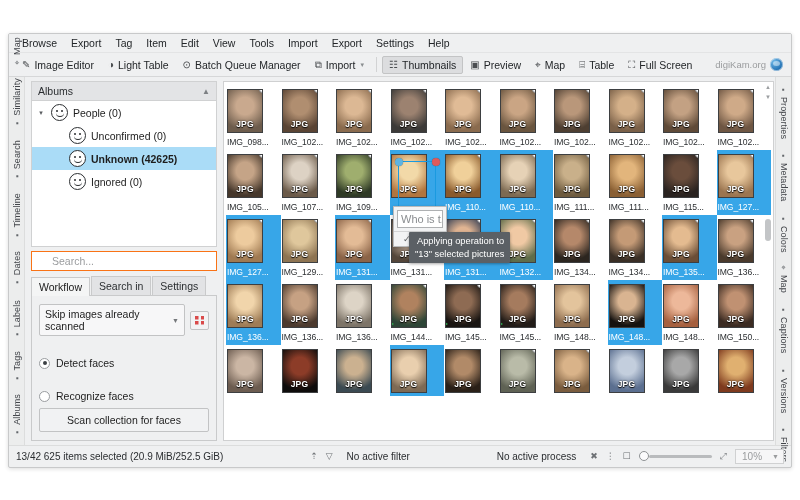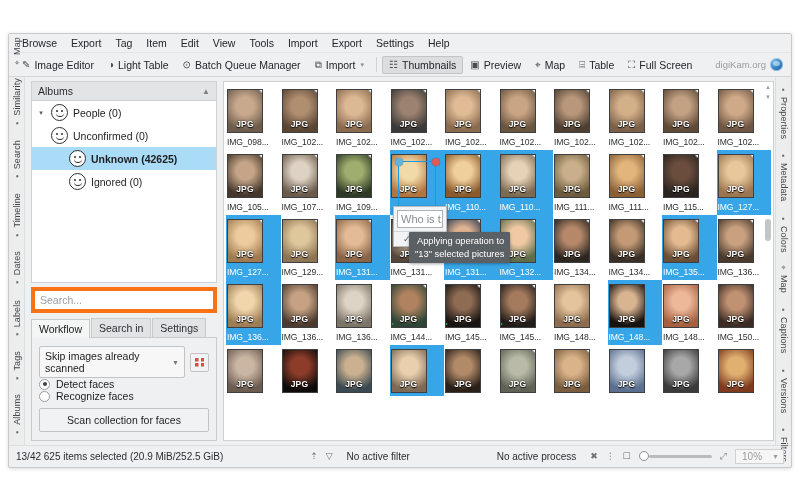--- a/index.html
+++ b/index.html
@@ -117,22 +117,22 @@
     content: ""; position: absolute; width: 2px; height: 2px;
     background: #2b2e31; border-radius: 50%; top: 4.5px;
   }
   .face::before { left: 4px; } .face::after { right: 4px; }
   .smile {
     position: absolute; left: 3.5px; bottom: 3px; width: 8px; height: 4px;
     border-bottom: 1.4px solid #2b2e31; border-radius: 0 0 8px 8px;
   }
 
   .searchbox {
-    margin-top: 4px; background: #fff; border: 4px solid #f97316;
-    padding: 3px 5px; font-size: 10.5px; color: #9a9c9e;
+    margin-top: 4px; background: #fff; border: 1px solid #f97316;
+    padding: 3px 20px; font-size: 10.5px; color: #9a9c9e;
   }
   .subtabs {
     display: flex; margin-top: 5px; border-bottom: 1px solid #c9cacb;
   }
   .subtab {
     padding: 3px 7px; font-size: 10.5px; color: #2b2e31;
     border: 1px solid #c9cacb; border-bottom: none; background: #e2e3e5;
     margin-right: 1px;
   }
   .subtab.sel { background: #f4f5f5; color:#1a1a1a; position: relative; top:1px; }
@@ -152,21 +152,21 @@
     border-radius: 2px; display:flex; align-items:center; justify-content:center;
   }
   .gridbtn i {
     display:block; width:9px; height:9px;
     background:
       linear-gradient(#d94a4a,#d94a4a) 0 0/3.5px 3.5px no-repeat,
       linear-gradient(#d94a4a,#d94a4a) 5.5px 0/3.5px 3.5px no-repeat,
       linear-gradient(#d94a4a,#d94a4a) 0 5.5px/3.5px 3.5px no-repeat,
       linear-gradient(#d94a4a,#d94a4a) 5.5px 5.5px/3.5px 3.5px no-repeat;
   }
-  .radio-row { display:flex; align-items:center; gap:6px; margin-top:0; font-size:10.5px; }
+  .radio-row { display:flex; align-items:center; gap:6px; margin-top:21px; font-size:10.5px; }
   .radio {
     width: 11px; height: 11px; border-radius: 50%;
     border: 1px solid #9a9da0; background: #fff; flex:none; position:relative;
   }
   .radio.on::after {
     content:""; position:absolute; left:2.5px; top:2.5px;
     width:4px; height:4px; border-radius:50%; background:#3c4044;
   }
   .scanbtn {
     margin-top: 6px; text-align: center;
@@ -391,21 +391,21 @@
           <span class="chev">▲</span>
         </div>
         <div class="tree" id="tree">
             <div class="trow" style="padding-left: 4px;">
               <span class="arrow">▾</span>
               <span class="face">
                 <span class="smile"></span>
               </span>
               <span>People (0)</span>
             </div>
-            <div class="trow" style="padding-left: 4px;">
+            <div class="trow" style="padding-left: 22px;">
               <span class="arrow"></span>
               <span class="face">
                 <span class="smile"></span>
               </span>
               <span>Unconfirmed (0)</span>
             </div>
             <div class="trow sel" style="padding-left: 22px;">
               <span class="arrow"></span>
               <span class="face">
                 <span class="smile"></span>

